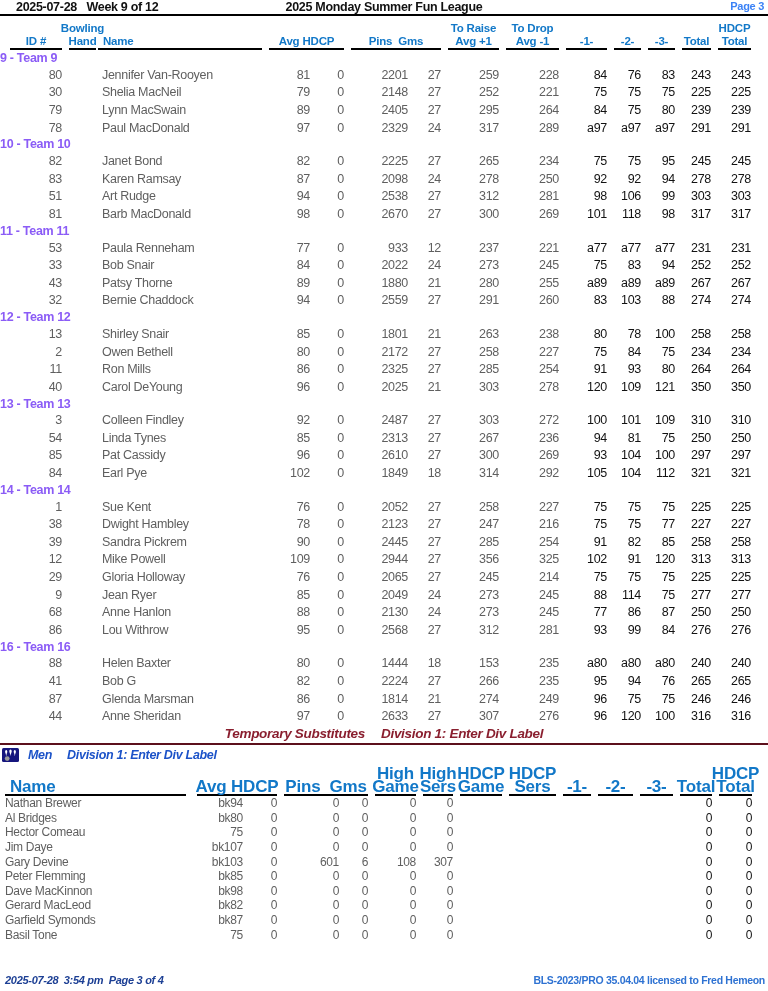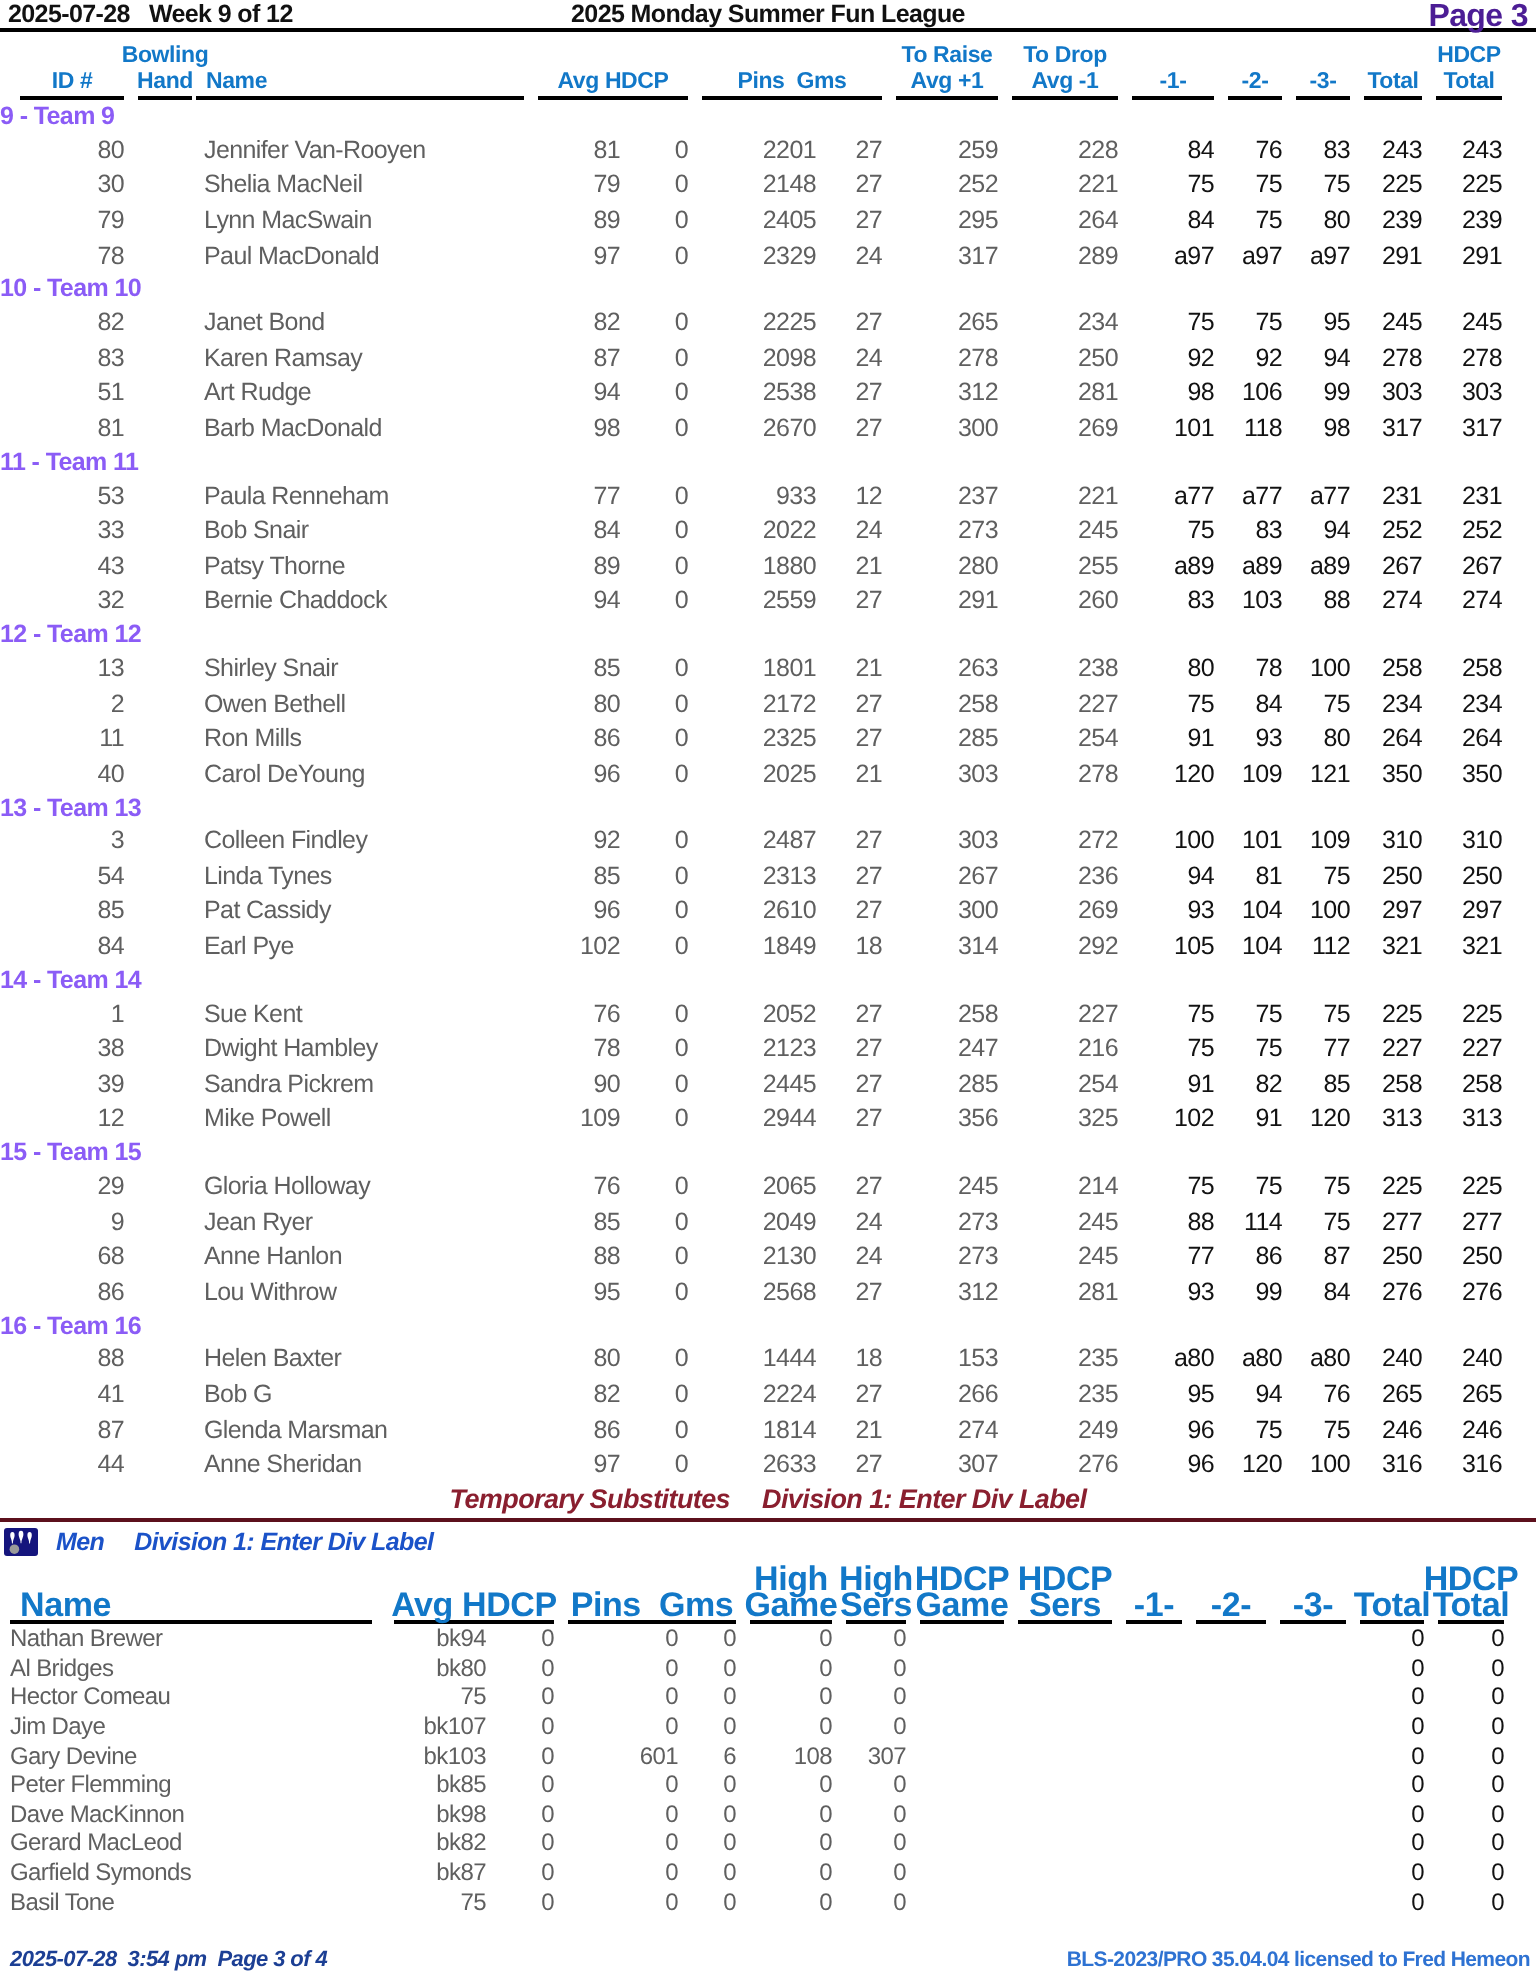--- a/index.html
+++ b/index.html
@@ -6,23 +6,23 @@
   html,body { background:#fff; }
   .page {
     position:relative; width:768px; height:991px; background:#ffffff;
     font-family:"Liberation Sans", sans-serif; overflow:hidden;
     letter-spacing:-0.3px;
   }
   
   .phead {
     position:relative; height:16px; border-bottom:2px solid #000;
   }
-  .phead .pl { position:absolute; left:4px; top:0; font-size:12.5px; font-weight:bold; color:#111; white-space:pre; }
+  .phead .pl { position:absolute; left:16px; top:0; font-size:12.5px; font-weight:bold; color:#111; white-space:pre; }
   .phead .pc { position:absolute; left:0; right:0; top:0; text-align:center; font-size:12.5px; font-weight:bold; color:#111; }
-  .phead .pr { position:absolute; right:4px; top:0; font-size:16px; font-weight:bold; color:#4c1d95; }
+  .phead .pr { position:absolute; right:4px; top:0; font-size:11px; font-weight:bold; color:#3b82f6; }
   
   .mhead {
     display:grid; margin-top:2px;
     grid-template-columns:62px 34px 166px 48px 34px 64px 33px 58px 60px 48px 34px 34px 36px 40px;
     height:32px;
   }
   .hc {
     display:flex; flex-direction:column; justify-content:flex-end; align-items:center;
     border-bottom:2px solid #000000; color:#1278c8; font-weight:bold; font-size:11.5px;
     line-height:12.5px; white-space:pre; margin-left:7px; padding-bottom:1px;
@@ -528,21 +528,20 @@
     <div class="c dark">102</div>
     <div class="c dark">91</div>
     <div class="c dark">120</div>
     <div class="c dark">313</div>
     <div class="c dark">313</div>
   </div>
 </div>
   </div>
 
   <div>
-    <div class="teamlbl">15 - Team 15</div>
     <div>
   <div class="prw">
     <div class="c">29</div>
     <div class="c"></div>
     <div class="c nm">Gloria Holloway</div>
     <div class="c">76</div>
     <div class="c">0</div>
     <div class="c">2065</div>
     <div class="c">27</div>
     <div class="c">245</div>

